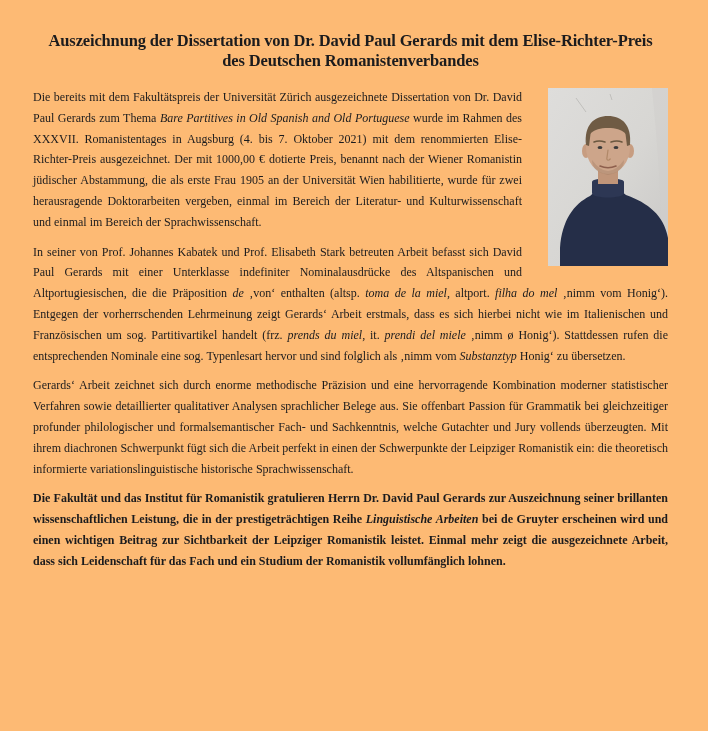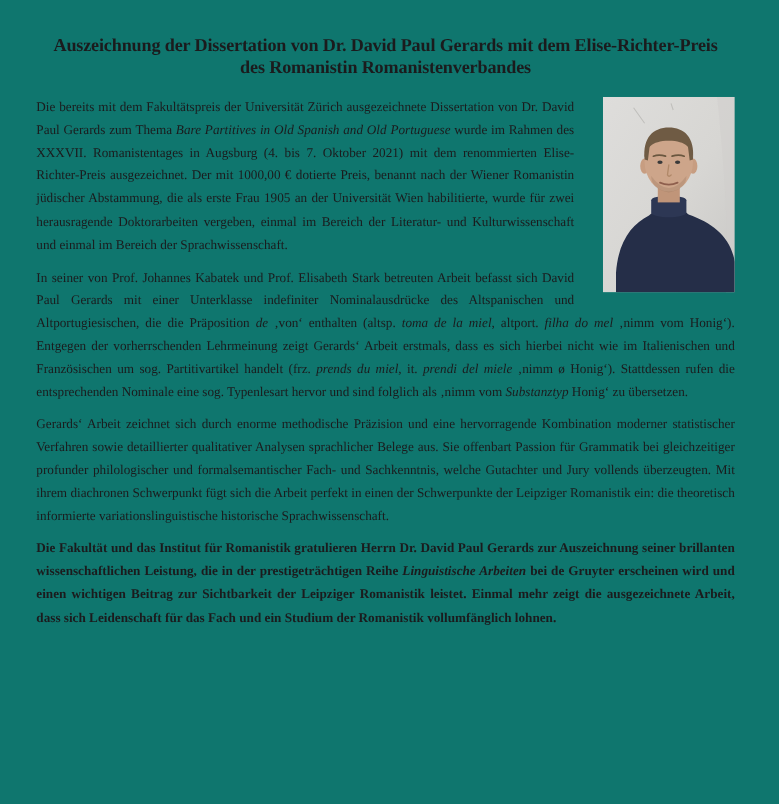--- a/index.html
+++ b/index.html
@@ -12,21 +12,21 @@
     height: 731px;
     overflow: hidden;
   }
   .page {
     box-sizing: border-box;
     width: 708px;
     height: 731px;
     padding: 31px 40px 0 33px;
     font-family: "Liberation Serif", "DejaVu Serif", serif;
     color: #1b1b1d;
-    background: #0f766e;
+    background: #fdba74;
   }
   .title {
     margin: 0 0 16px 0;
     font-size: 16.5px;
     font-weight: bold;
     text-align: center;
     line-height: 20px;
     letter-spacing: -0.15px;
   }
   .title-line { display: block; }
@@ -50,21 +50,21 @@
   .photo-figure svg { display: block; }
   i { font-style: italic; }
 </style>
 </head>
 <body>
 
 <div class="page">
 
   <h1 class="title">
     <span class="title-line">Auszeichnung der Dissertation von Dr. David Paul Gerards mit dem Elise-Richter-Preis</span>
-    <span class="title-line">des Romanistin Romanistenverbandes</span>
+    <span class="title-line">des Deutschen Romanistenverbandes</span>
   </h1>
 
   <div class="doc-body">
 
     <figure class="photo-figure">
       <svg width="120" height="178" viewBox="0 0 120 178" xmlns="http://www.w3.org/2000/svg">
         <defs>
           <linearGradient id="wall" x1="0" y1="0" x2="1" y2="1">
             <stop offset="0" stop-color="#dedddb"></stop>
             <stop offset="0.55" stop-color="#d7d6d3"></stop>

